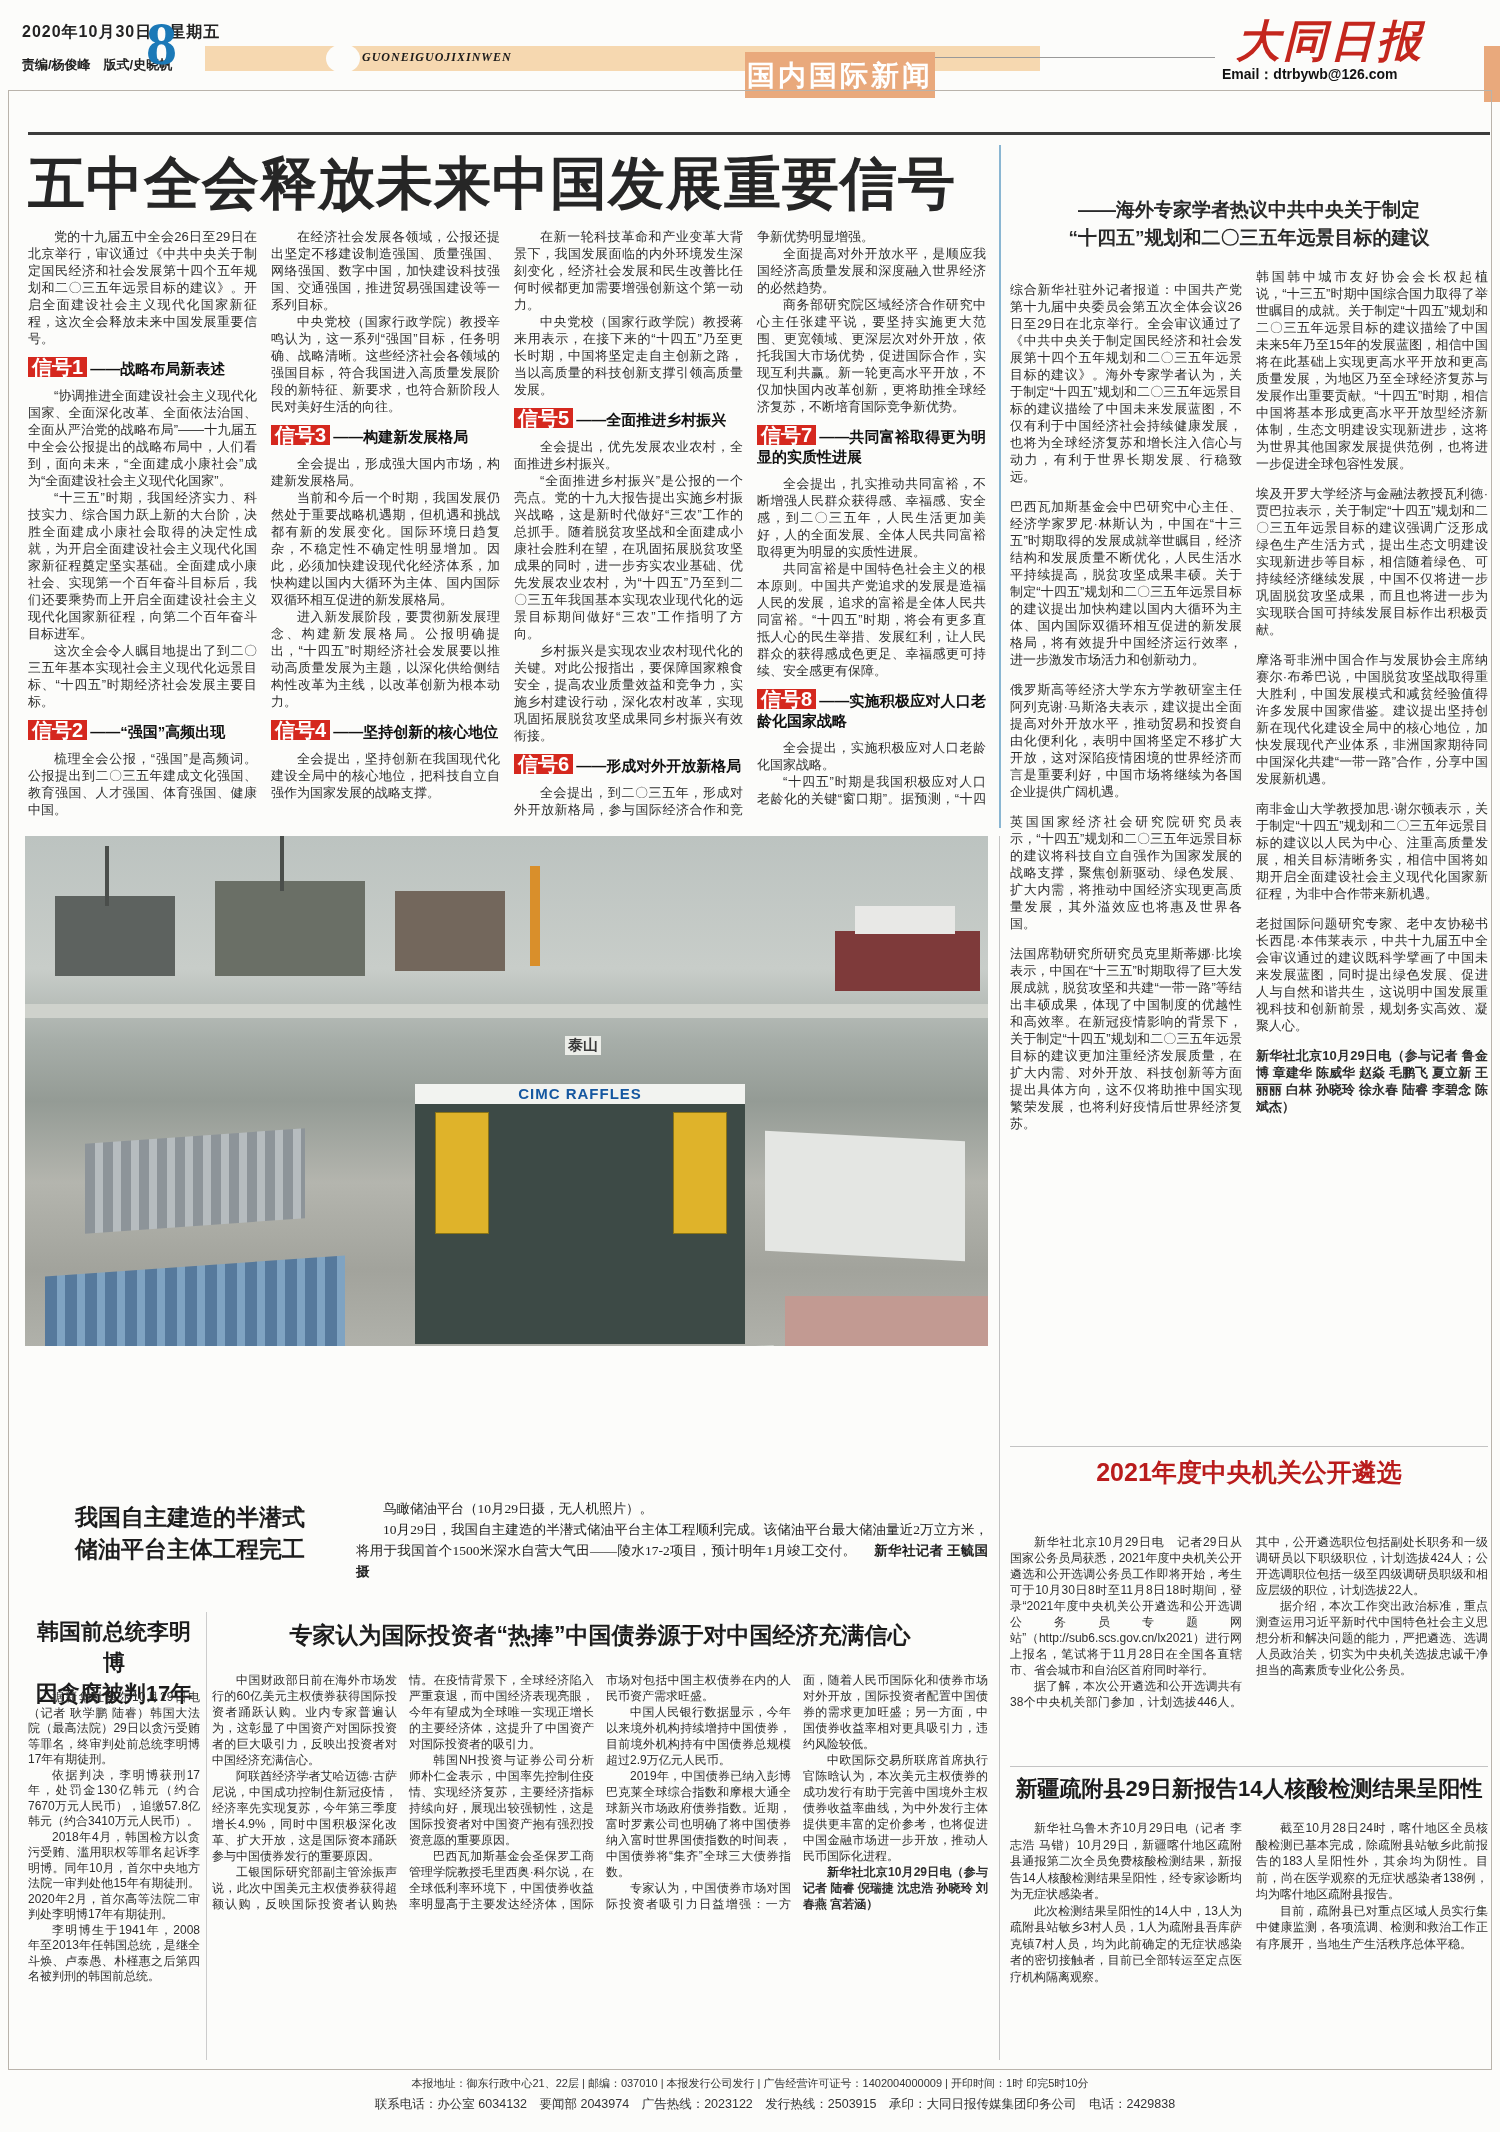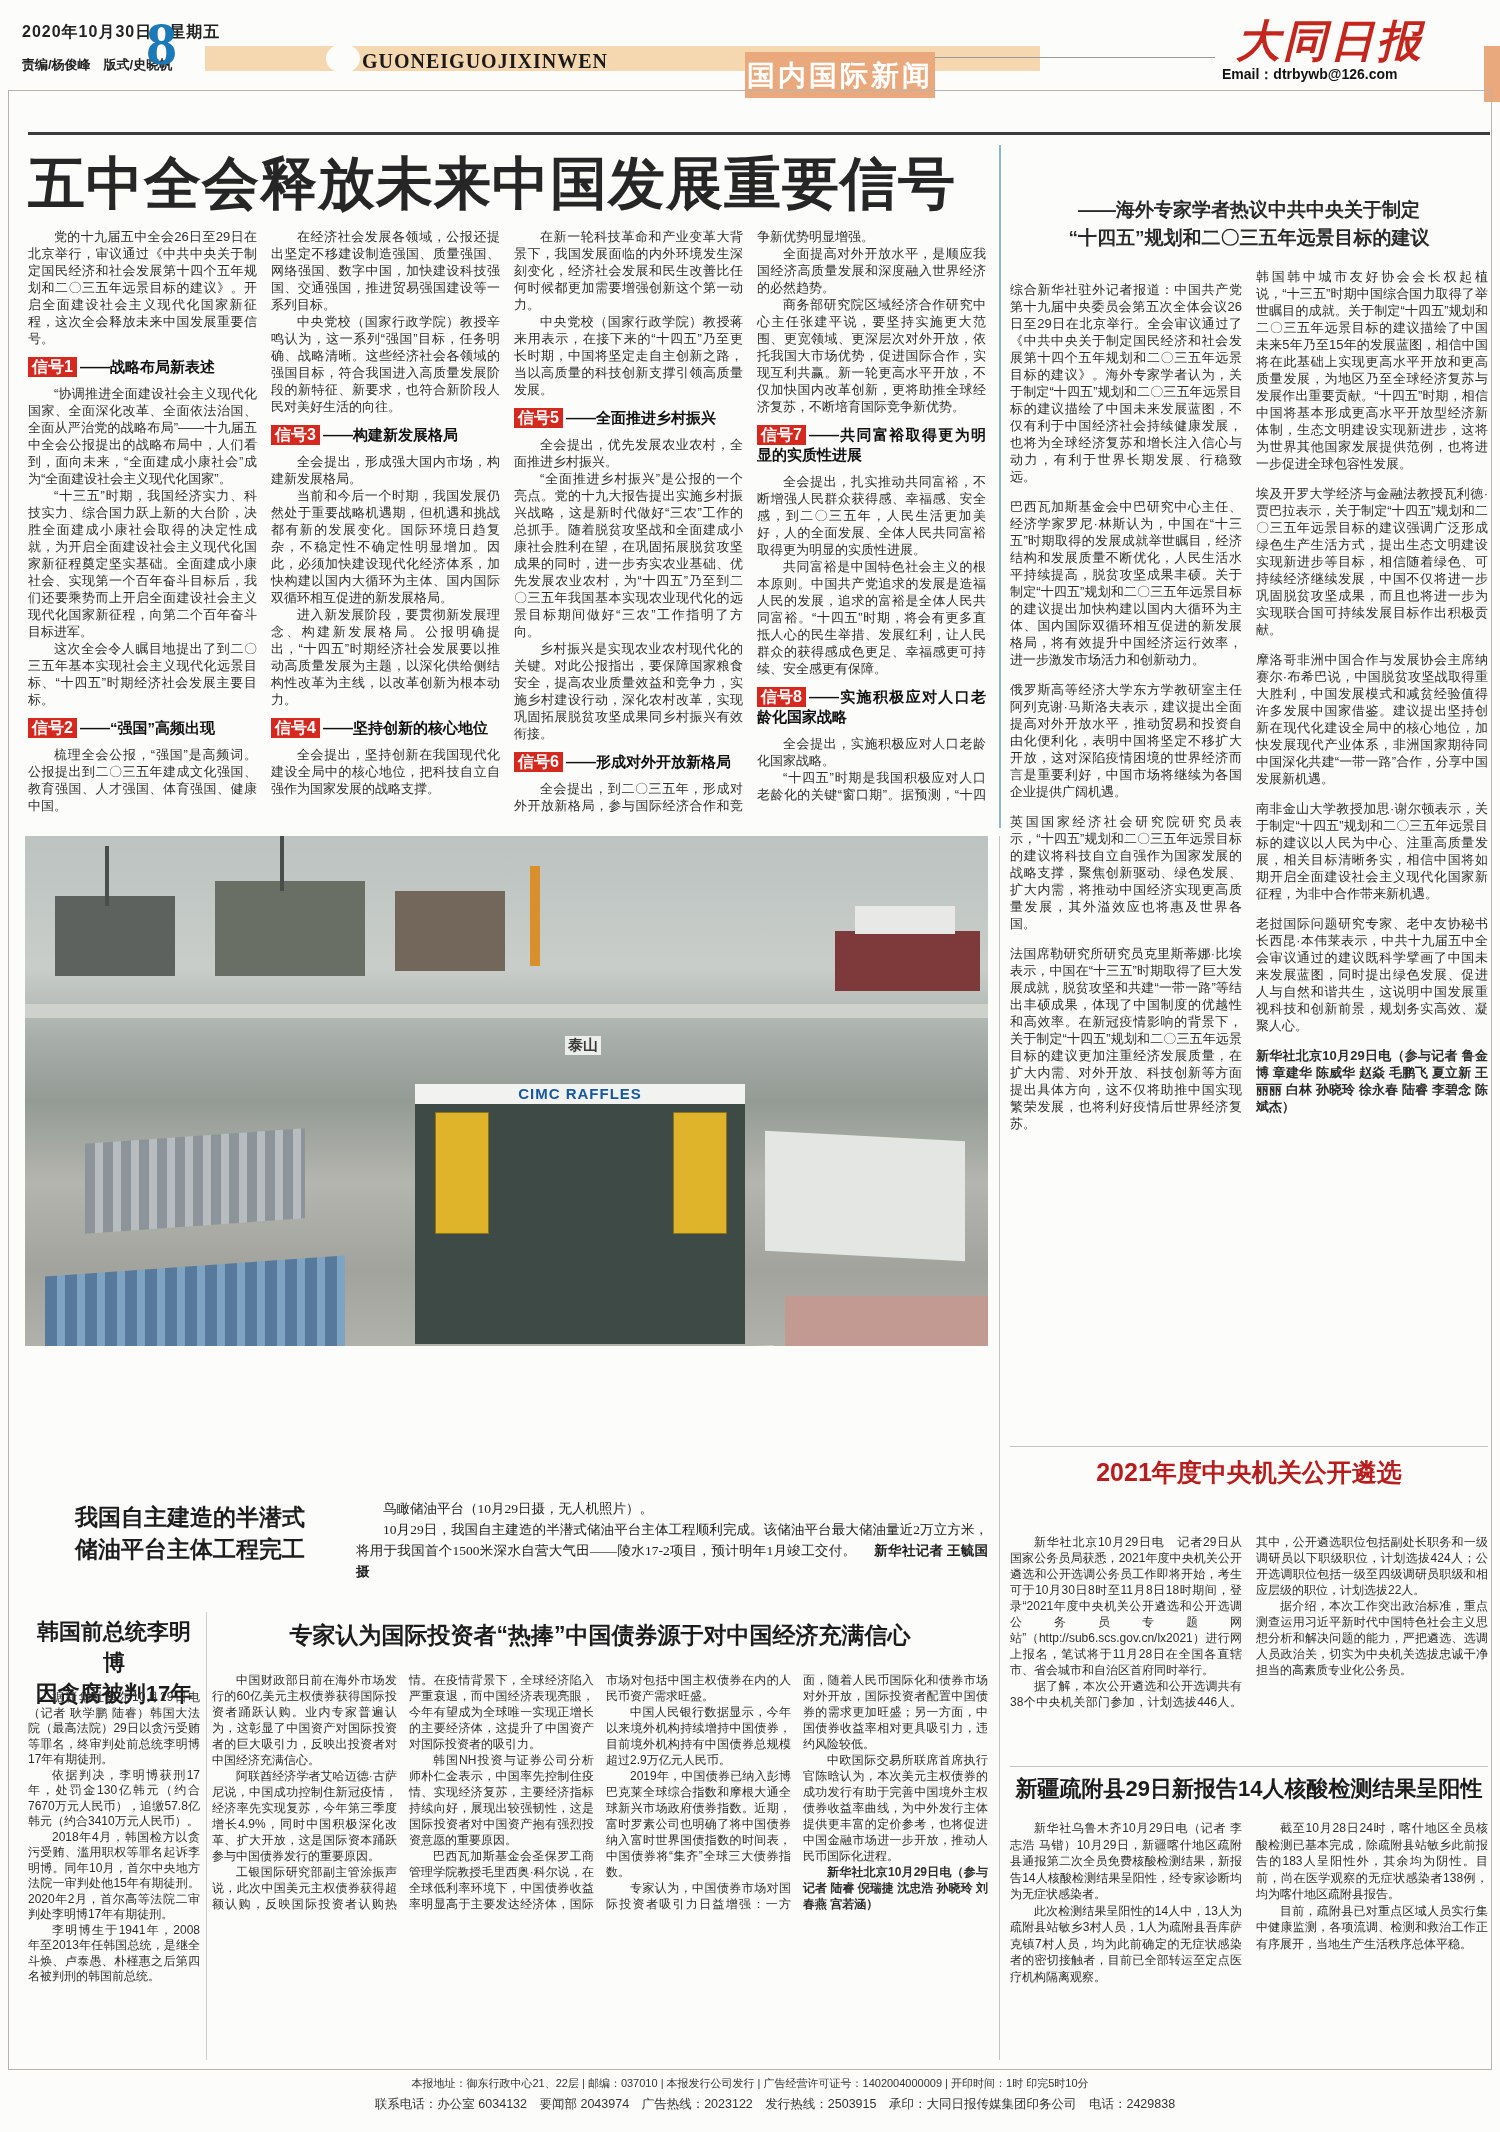--- a/index.html
+++ b/index.html
@@ -5,22 +5,22 @@
   html,body{margin:0;padding:0;background:#e8e8e4;}
   .page{position:relative;width:1500px;height:2132px;margin:0 auto;background:#fcfcfa;
         font-family:"Liberation Sans",sans-serif;color:#2e2e2e;overflow:hidden;}
   .abs{position:absolute;}
   
   .date-line{left:22px;top:22px;font-size:16px;font-weight:bold;color:#222;letter-spacing:1px;}
   .editors{left:22px;top:56px;font-size:13px;font-weight:bold;color:#222;}
   .pagenum{left:146px;top:8px;font-size:62px;font-weight:bold;color:#1b79b7;font-family:"Liberation Serif",serif;}
   .pinyin-bar{left:205px;top:46px;width:835px;height:25px;background:#f6d8b0;}
   .notch{left:326px;top:44px;width:34px;height:29px;background:#fcfcfa;border-radius:50%;}
-  .pinyin{left:362px;top:50px;font-size:20px;font-weight:bold;font-family:"Liberation Serif",serif;
-          color:#1a1a1a;letter-spacing:1px;}
+  .pinyin{left:362px;top:50px;font-size:12px;font-weight:bold;font-family:"Liberation Serif",serif;
+          color:#1a1a1a;letter-spacing:1px;font-style:italic;}
   .section-box{left:745px;top:52px;width:190px;height:46px;background:#e9a97c;color:#fff;
                font-size:28px;font-weight:bold;text-align:center;line-height:48px;letter-spacing:3px;}
   .thin-rule-header{left:935px;top:57px;width:280px;border-top:1px solid #999;height:0;}
   .masthead{left:1215px;top:12px;width:230px;text-align:center;font-family:"Liberation Serif",serif;
             font-weight:bold;font-style:italic;font-size:44px;color:#c4261d;letter-spacing:3px;}
   .email{left:1222px;top:66px;font-size:14px;font-weight:bold;color:#111;}
   .edge-strip{left:1484px;top:46px;width:16px;height:56px;background:#e9a97c;}
   
   .frame{left:8px;top:90px;width:1482px;height:1978px;border:1px solid #b9b3ab;}
   .top-rule{left:28px;top:132px;width:1462px;height:3px;background:#3c3c3c;}
@@ -29,21 +29,21 @@
   .v-rule-band{left:206px;top:1612px;height:448px;border-left:1px solid #ccc;width:0;}
   .h-rule-1{left:1010px;top:1446px;width:478px;border-top:1px solid #c3c3c3;height:0;}
   .h-rule-2{left:1010px;top:1766px;width:478px;border-top:1px solid #c3c3c3;height:0;}
   
   .main-headline{left:28px;top:146px;width:958px;font-size:57px;font-weight:900;color:#262626;
                  letter-spacing:1px;white-space:nowrap;}
   .main-body{left:28px;top:228px;width:958px;height:600px;column-count:4;column-gap:14px;
              font-size:13px;line-height:17px;text-align:justify;overflow:hidden;}
   .main-body p,.colbody p{margin:0;text-indent:2em;}
   .sig{margin:10px 0 8px;font-weight:bold;font-size:15px;color:#111;break-inside:avoid;line-height:20px;}
-  .sig .badge{display:inline-block;background:#d5281e;color:#fff;padding:0 4px;font-size:16px;
+  .sig .badge{display:inline-block;background:#d5281e;color:#fff;padding:0 4px;font-size:20px;
               margin-right:3px;line-height:20px;}
   .byline{font-weight:bold;}
   
   .bp-headline{left:1004px;top:150px;width:484px;font-size:30px;font-weight:900;color:#232323;
                text-align:center;white-space:nowrap;}
   .bp-sub{left:1010px;top:196px;width:478px;font-size:19px;font-weight:bold;color:#2a2a2a;
           text-align:center;line-height:28px;}
   .bp-body{left:1010px;top:268px;width:478px;height:1168px;column-count:2;column-gap:14px;
            font-size:13px;line-height:17px;text-align:justify;overflow:hidden;}
   

